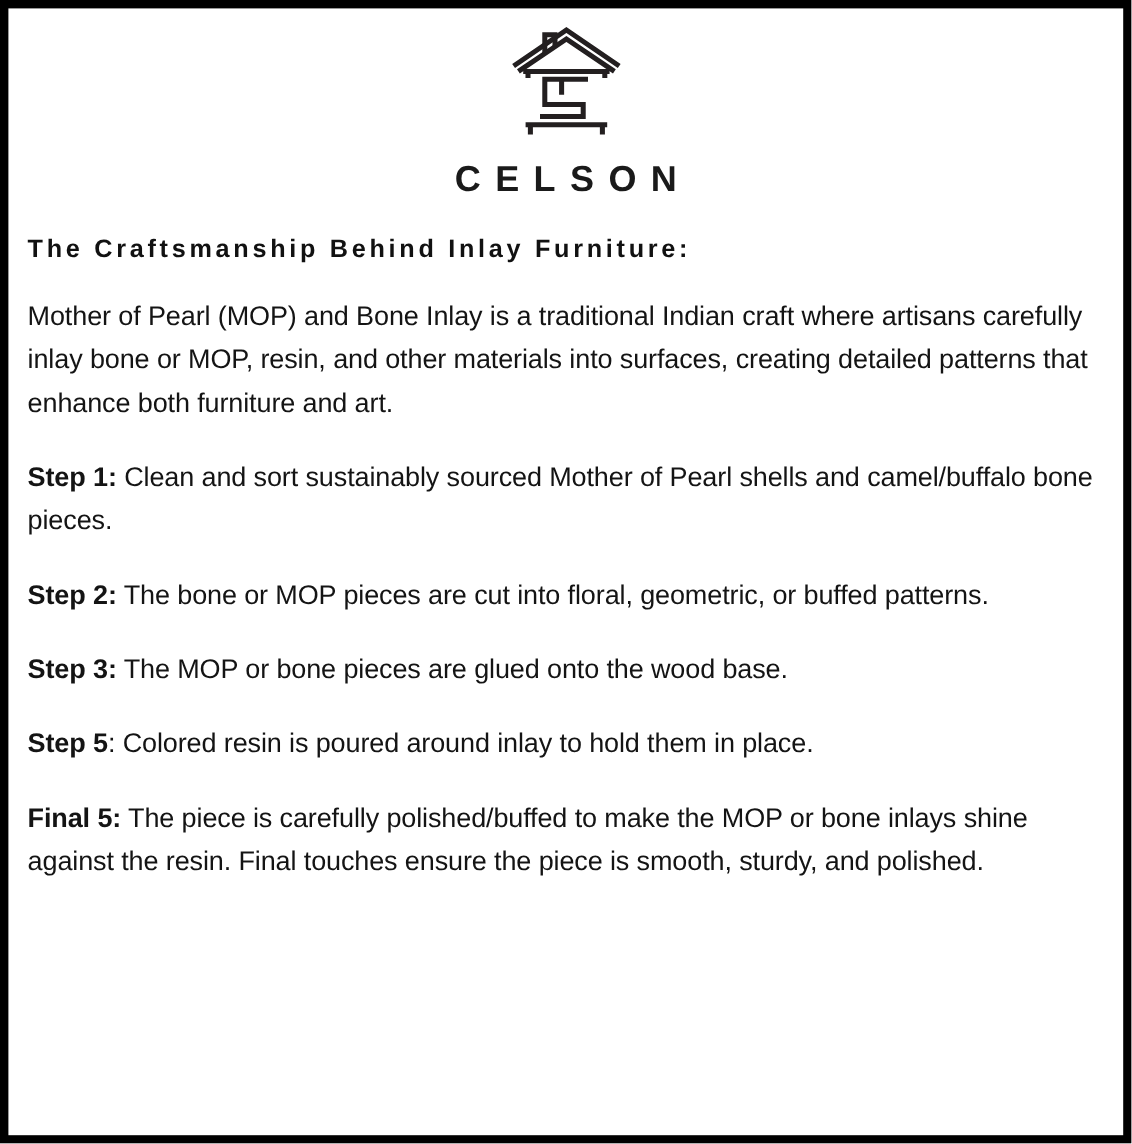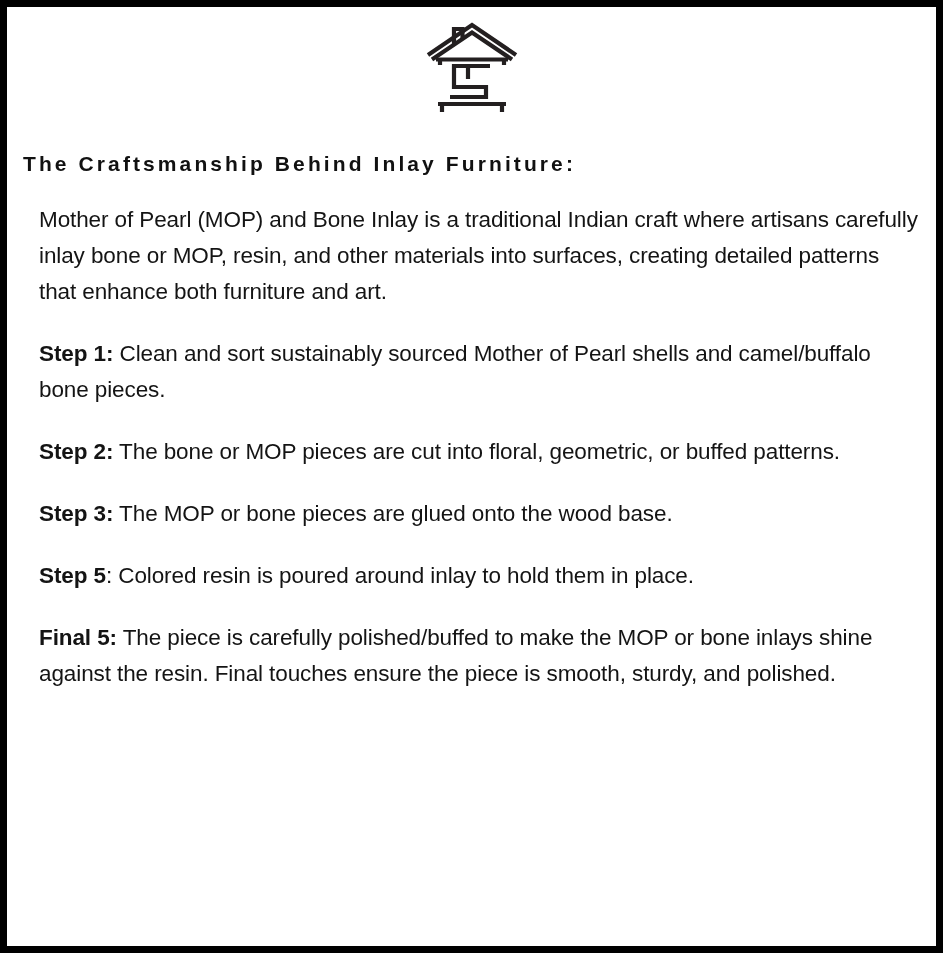--- a/index.html
+++ b/index.html
@@ -59,21 +59,20 @@
     font-weight: 700;
     letter-spacing: 3.1px;
     color: #111111;
     line-height: 1.2;
     white-space: nowrap;
   }
 
   
   .body-copy {
     margin-top: 26px;
-    margin-left: 16px;
   }
   .para {
     font-family: "Liberation Sans", sans-serif;
     font-size: 22.5px;
     line-height: 1.6;
     color: #141414;
     margin: 0 0 26px 0;
     letter-spacing: -0.1px;
   }
   .para:last-child { margin-bottom: 0; }
@@ -103,20 +102,21 @@
           <path d="M80 40.5 L80 46"></path>
 
           <path d="M66 47 L30 47 L30 68 L62 68 L62 78 L26 78"></path>
           <path d="M44 47 L44 60"></path>
 
           <path d="M14 85 L82 85"></path>
           <path d="M18 85 L18 93"></path>
           <path d="M78 85 L78 93"></path>
         </g>
       </svg>
+      <div class="wordmark">CELSON</div>
     </div>
 
     <h1 class="headline">The Craftsmanship Behind Inlay Furniture:</h1>
 
     <div class="body-copy">
 
       <p class="para">
         <span class="lead"></span><span>Mother of Pearl (MOP) and Bone Inlay is a traditional Indian craft where artisans carefully inlay bone or MOP, resin, and other materials into surfaces, creating detailed patterns that enhance both furniture and art.</span>
       </p>
 

